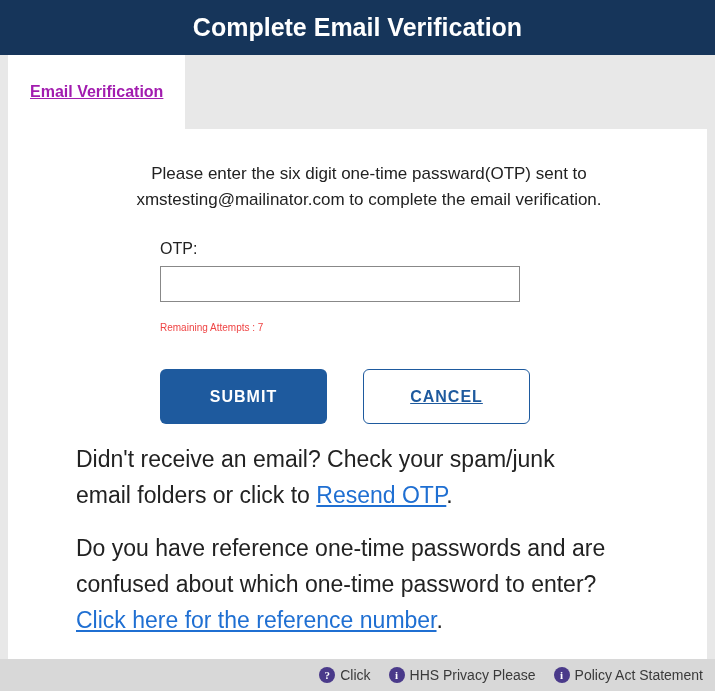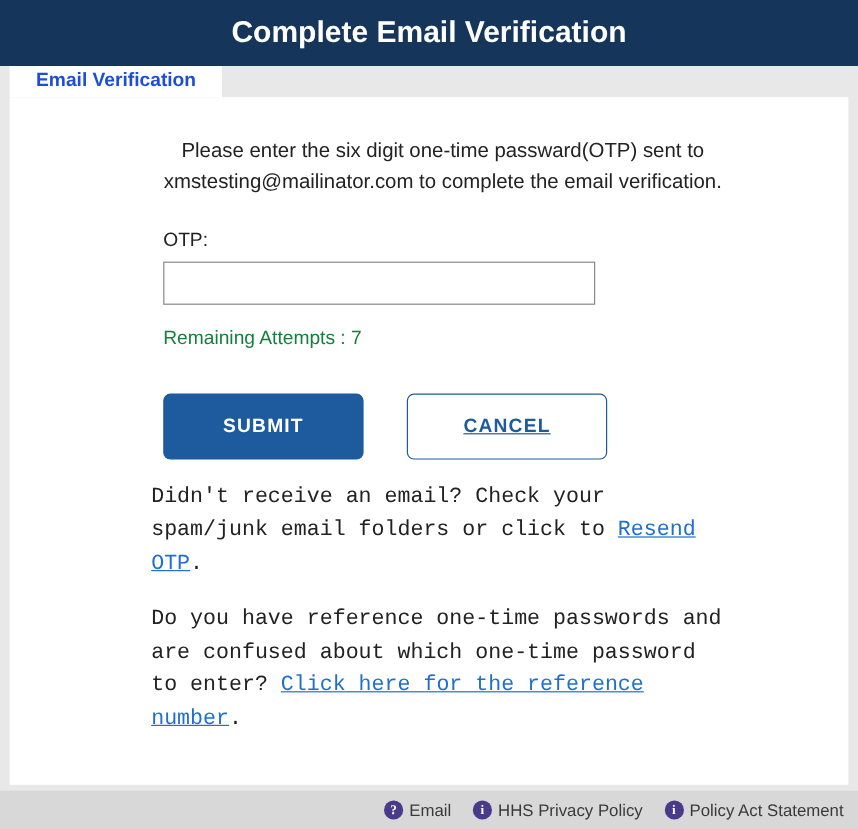--- a/index.html
+++ b/index.html
@@ -22,62 +22,63 @@
       font-size: 25px;
       font-weight: bold;
     }
     .tab-container {
       background: #e8e8e8;
       padding-left: 8px;
     }
     .tab {
       display: inline-block;
       background: #ffffff;
-      color: #1d4ed8;
-      font-weight: bold;
-      font-size: 16px;
-      padding: 4px 22px;
+      color: #a21caf;
+      font-weight: bold;
+      font-size: 16px;
+      padding: 28px 22px;
       border: none;
+      text-decoration: underline;
     }
     .main-panel {
       background: #ffffff;
       margin: 0 8px;
       padding: 32px 45px 40px 68px;
       min-height: 525px;
     }
     .instruction {
       text-align: center;
       font-size: 17px;
       color: #222;
       line-height: 1.5;
       margin-bottom: 28px;
       max-width: 500px;
       margin-left: auto;
       margin-right: auto;
     }
     .form-area {
-      margin-left: 60px;
+      margin-left: 84px;
       margin-right: 108px;
     }
     .otp-label {
       display: block;
       font-size: 16px;
       color: #222;
       margin-bottom: 8px;
     }
     .otp-input {
       width: 360px;
       height: 36px;
       border: 1px solid #888;
       font-size: 16px;
       padding: 4px 8px;
     }
     .attempts {
-      font-size: 16px;
-      color: #15803d;
+      font-size: 10px;
+      color: #ef4444;
       margin-top: 20px;
     }
     .button-row {
       margin-top: 36px;
       display: flex;
       gap: 36px;
     }
     .btn {
       width: 167px;
       height: 55px;
@@ -92,27 +93,25 @@
       color: #ffffff;
       border: none;
     }
     .btn-secondary {
       background: #ffffff;
       color: #1e5a9e;
       border: 1.5px solid #1e5a9e;
       text-decoration: underline;
     }
     .help-text {
-      font-size: 18px;
+      font-size: 23px;
       color: #222;
       line-height: 1.55;
       margin-top: 18px;
-      margin-left: 50px;
       margin-right: 50px;
-      font-family: Liberation Mono, monospace;
     }
     .help-text a {
       color: #1f6fd2;
       text-decoration: underline;
       cursor: pointer;
     }
     .footer {
       position: absolute;
       bottom: 0;
       width: 715px;
@@ -182,23 +181,23 @@
   </p>
 
   <p class="help-text">
     <span>Do you have reference one-time passwords and are confused about which one-time password to enter? </span><a>Click here for the reference number</a><span>.</span>
   </p>
 </div>
 
 <div class="footer">
   <div class="footer-item">
     <span class="footer-icon">?</span>
-    <span>Email</span>
+    <span>Click</span>
   </div>
   <div class="footer-item">
     <span class="footer-icon">i</span>
-    <span>HHS Privacy Policy</span>
+    <span>HHS Privacy Please</span>
   </div>
   <div class="footer-item">
     <span class="footer-icon">i</span>
     <span>Policy Act Statement</span>
   </div>
 </div>
 
 </body></html>

